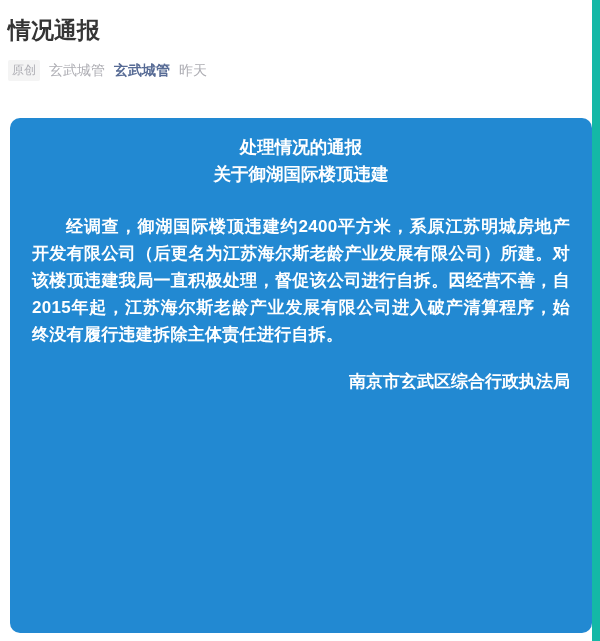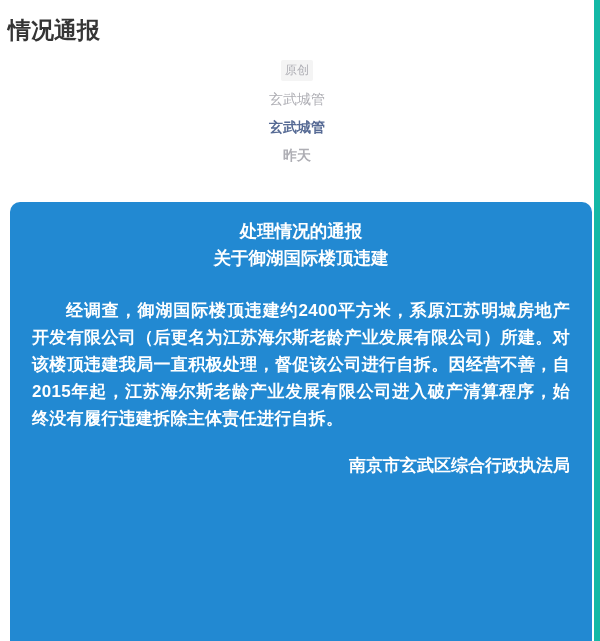--- a/index.html
+++ b/index.html
@@ -6,52 +6,51 @@
   html, body {
     background: #ffffff;
     font-family: "Liberation Sans", "DejaVu Sans", sans-serif;
   }
   .page {
     position: relative;
     width: 600px;
     height: 641px;
     background: var(--page-bg, #ffffff);
     overflow: hidden;
-    border-right: 6px solid #14b8a6;
+    border-right: 8px solid #14b8a6;
   }
   .title {
     margin: 15px 8px 0 8px;
     font-size: 23px;
     line-height: 30px;
     font-weight: bold;
     color: var(--title-color, #353535);
   }
   .byline {
     display: flex;
     align-items: center;
     gap: 9px;
     margin: 15px 8px 0 8px;
     font-size: 14px;
     line-height: 19px;
-    flex-direction: column;
   }
   .byline .badge {
     font-size: 12px;
     padding: 1px 4px;
     border-radius: 2px;
     background: var(--badge-bg, #f4f4f4);
     color: var(--muted-color, #aeaeb4);
   }
   .byline .author { color: var(--muted-color, #aeaeb4); }
   .byline .account {
     color: var(--account-color, #576b95);
     font-weight: 600;
     cursor: pointer;
   }
-  .byline .date { color: var(--muted-color, #aeaeb4); font-weight: bold; }
+  .byline .date { color: var(--muted-color, #aeaeb4); }
   .card {
     margin: 37px 8px 0 10px;
     width: 582px;
     min-height: 515px;
     background: var(--notice-bg, #2289d2);
     border-radius: 10px;
     padding: 16px 22px 12px 22px;
     color: var(--notice-text, #ffffff);
     font-weight: bold;
   }

